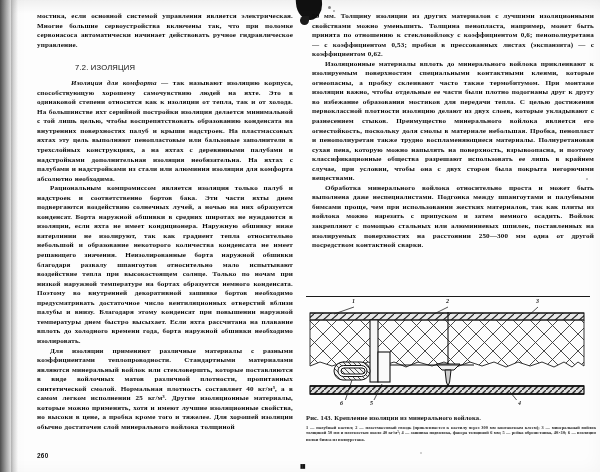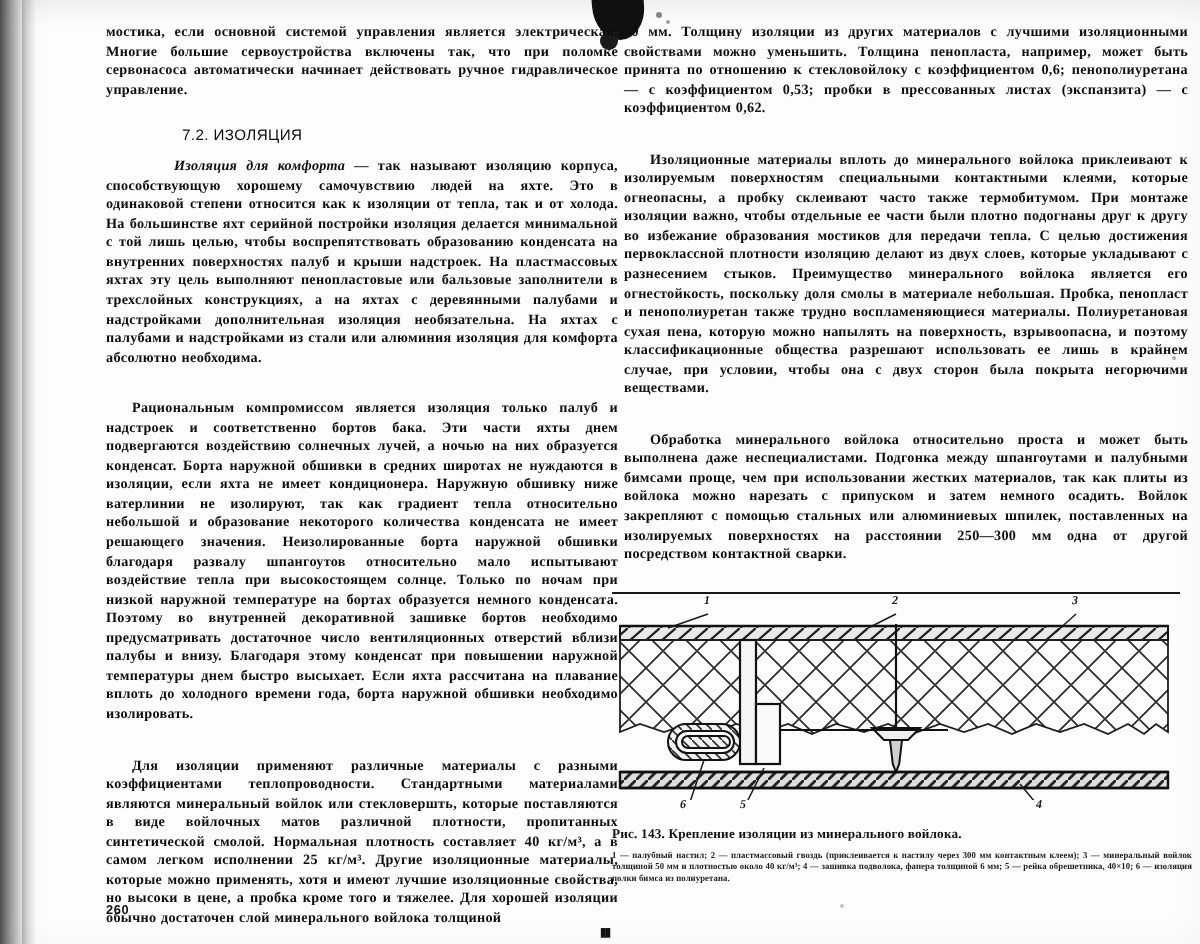--- a/index.html
+++ b/index.html
@@ -42,37 +42,37 @@
   #speck1{position:absolute;left:328px;top:6px;width:3px;height:3px;background:#555;border-radius:50%;opacity:.7;}
   #speck2{position:absolute;left:333px;top:10px;width:2px;height:2px;background:#666;border-radius:50%;opacity:.6;}
   #speck3{position:absolute;left:586px;top:178px;width:2px;height:2px;background:#777;border-radius:50%;opacity:.6;}
   #speck4{position:absolute;left:420px;top:452px;width:2px;height:2px;background:#888;border-radius:50%;opacity:.5;}
 
   
   .page-col{
     position:absolute;top:0;
     box-sizing:border-box;
   }
-  #col-left{left:17px;width:300px;height:472px;padding:12px 8px 0 36px;}
+  #col-left{left:1px;width:300px;height:472px;padding:12px 8px 0 36px;}
   #col-right{left:300px;width:300px;height:472px;padding:12px 6px 0 12px;}
 
   .para{
     font-size:7.1px;
     line-height:9.55px;
     text-align:justify;
     text-justify:inter-word;
     color:#0d0d0d;
     margin:0 0 0 0;
     letter-spacing:0.15px;
     font-weight:700;
     word-spacing:0.4px;
   }
   .para.indent{text-indent:13px;}
   .para.bigindent{text-indent:34px;}
-  .para + .para{margin-top:16px;}
+  .para + .para{margin-top:0;}
 
   h2.section-head{
     font-family:"Liberation Sans", sans-serif;
     font-size:7.6px;
     font-weight:normal;
     margin:13px 0 7px 38px;
     letter-spacing:0.2px;
     color:#0b0b0b;
   }
   .ital{font-style:italic;}

